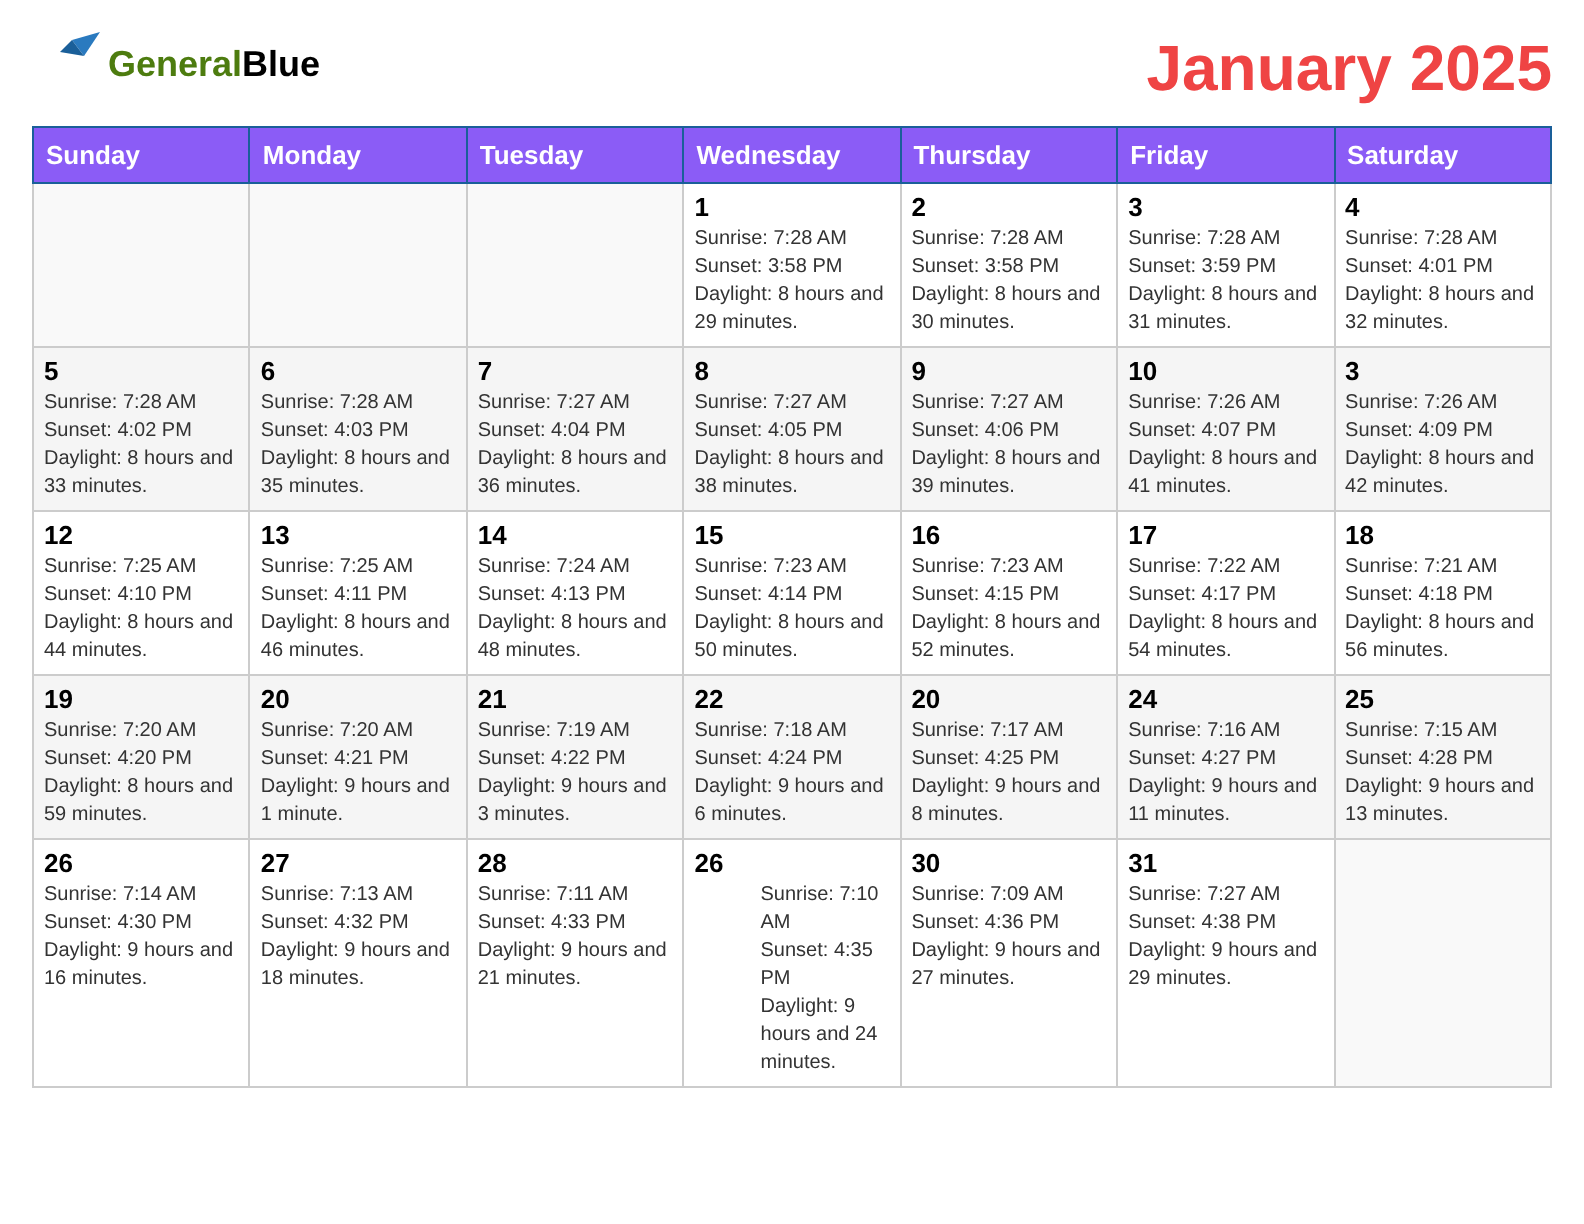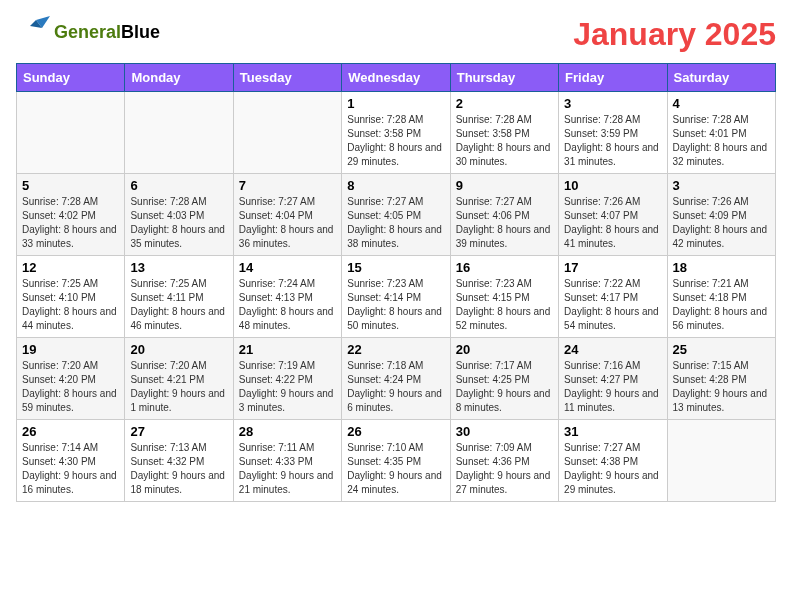--- a/index.html
+++ b/index.html
@@ -289,21 +289,21 @@
 Daylight: 9 hours and 18 minutes.</div>
         </td>
         <td>
           <div class="day-number">28</div>
           <div class="day-info" style="white-space: pre-line;">Sunrise: 7:11 AM
 Sunset: 4:33 PM
 Daylight: 9 hours and 21 minutes.</div>
         </td>
         <td>
           <div class="day-number">26</div>
-          <div class="day-info" style="white-space: pre-line;">Sunrise: 7:10 AM
+          <div class="day-info" style="white-space: pre-line; margin-left: 33px;">Sunrise: 7:10 AM
 Sunset: 4:35 PM
 Daylight: 9 hours and 24 minutes.</div>
         </td>
         <td>
           <div class="day-number">30</div>
           <div class="day-info" style="white-space: pre-line;">Sunrise: 7:09 AM
 Sunset: 4:36 PM
 Daylight: 9 hours and 27 minutes.</div>
         </td>
         <td>

